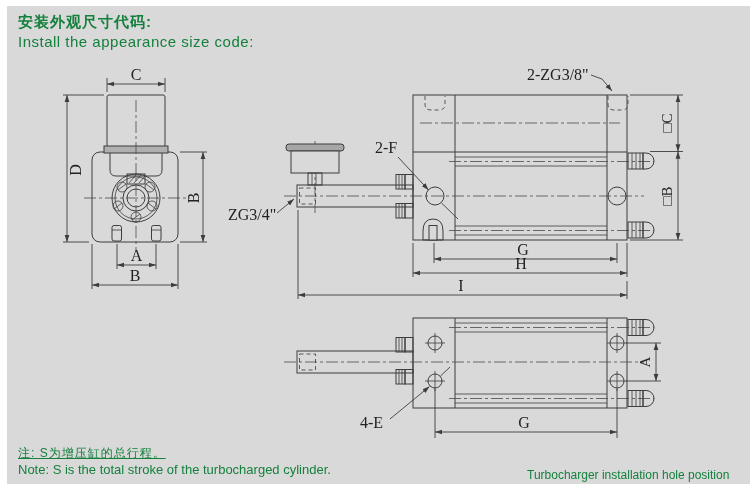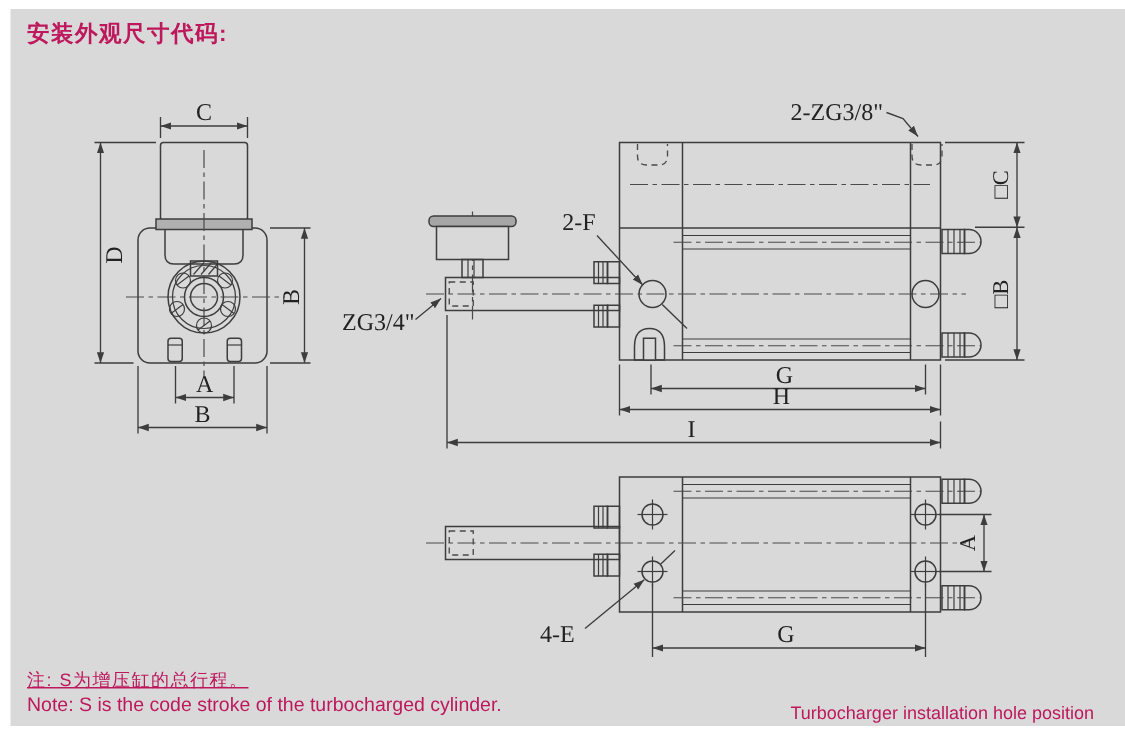--- a/index.html
+++ b/index.html
@@ -1,19 +1,19 @@
 <!DOCTYPE html>
 <html><head>
 <meta charset="utf-8">
 <style>
   html,body{margin:0;padding:0;background:#ffffff;}
   .page{position:relative;width:750px;height:498px;background:#ffffff;overflow:hidden;
         font-family:"Liberation Sans","DejaVu Sans",sans-serif;}
   .panel{position:absolute;left:7px;top:6px;width:743px;height:478px;background:#d9d9d9;}
-  .txt{position:absolute;color:#be185d;white-space:nowrap;}
+  .txt{position:absolute;color:#15803d;white-space:nowrap;}
   .title-zh{left:18px;top:13px;font-size:15px;font-weight:600;letter-spacing:1px;}
   .title-en{left:18px;top:33px;font-size:15px;font-weight:500;letter-spacing:.5px;}
   .note-zh{left:18px;top:445px;font-size:12px;letter-spacing:1px;text-decoration:underline;}
   .note-en{left:18px;top:462px;font-size:13px;}
   .cap-zh{left:508px;top:450px;font-size:13px;letter-spacing:2px;}
   .cap-en{left:511px;top:468px;font-size:12px;margin-left:16px;}
   svg{position:absolute;left:0;top:0;}
   .ln{stroke:#3d3d3d;stroke-width:1;fill:none;}
   .thin{stroke:#3d3d3d;stroke-width:.8;fill:none;}
   .cl{stroke:#4a4a4a;stroke-width:.8;fill:none;stroke-dasharray:12 3 3 3;}
@@ -25,20 +25,21 @@
   text.lbl{font-family:"Liberation Serif","DejaVu Serif",serif;font-size:16px;fill:#222;}
   text.lbl2{font-family:"Liberation Serif","DejaVu Serif",serif;font-size:15px;fill:#222;}
 </style>
 </head>
 <body>
 
 <div class="page">
   <div class="panel"></div>
 
   <div class="txt title-zh">安装外观尺寸代码:</div>
+  <div class="txt title-en">Install the appearance size code:</div>
 
   <svg width="750" height="498" viewBox="0 0 750 498">
     <defs>
       <marker id="arw" markerWidth="10" markerHeight="8" refX="8" refY="3.5" orient="auto-start-reverse">
         <path d="M0,0.8 L8,3.5 L0,6.2 z" fill="#3d3d3d"></path>
       </marker>
       <pattern id="hatch" width="4" height="4" patternUnits="userSpaceOnUse" patternTransform="rotate(45)">
         <rect width="4" height="4" fill="#d9d9d9"></rect>
         <line x1="0" y1="0" x2="0" y2="4" stroke="#555" stroke-width="1"></line>
       </pattern>
@@ -316,15 +317,15 @@
       <g>
         <line class="dim" x1="435" y1="389" x2="435" y2="438"></line>
         <line class="dim" x1="617" y1="389" x2="617" y2="438"></line>
         <line class="dim" x1="435" y1="432" x2="617" y2="432" marker-start="url(#arw)" marker-end="url(#arw)"></line>
         <text class="lbl" x="524" y="428" text-anchor="middle">G</text>
       </g>
     </g>
   </svg>
 
   <div class="txt note-zh">注: S为增压缸的总行程。</div>
-  <div class="txt note-en">Note: S is the code stroke of the turbocharged cylinder.</div>
+  <div class="txt note-en">Note: S is the total stroke of the turbocharged cylinder.</div>
   <div class="txt cap-en">Turbocharger installation hole position</div>
 </div>
 
 </body></html>

